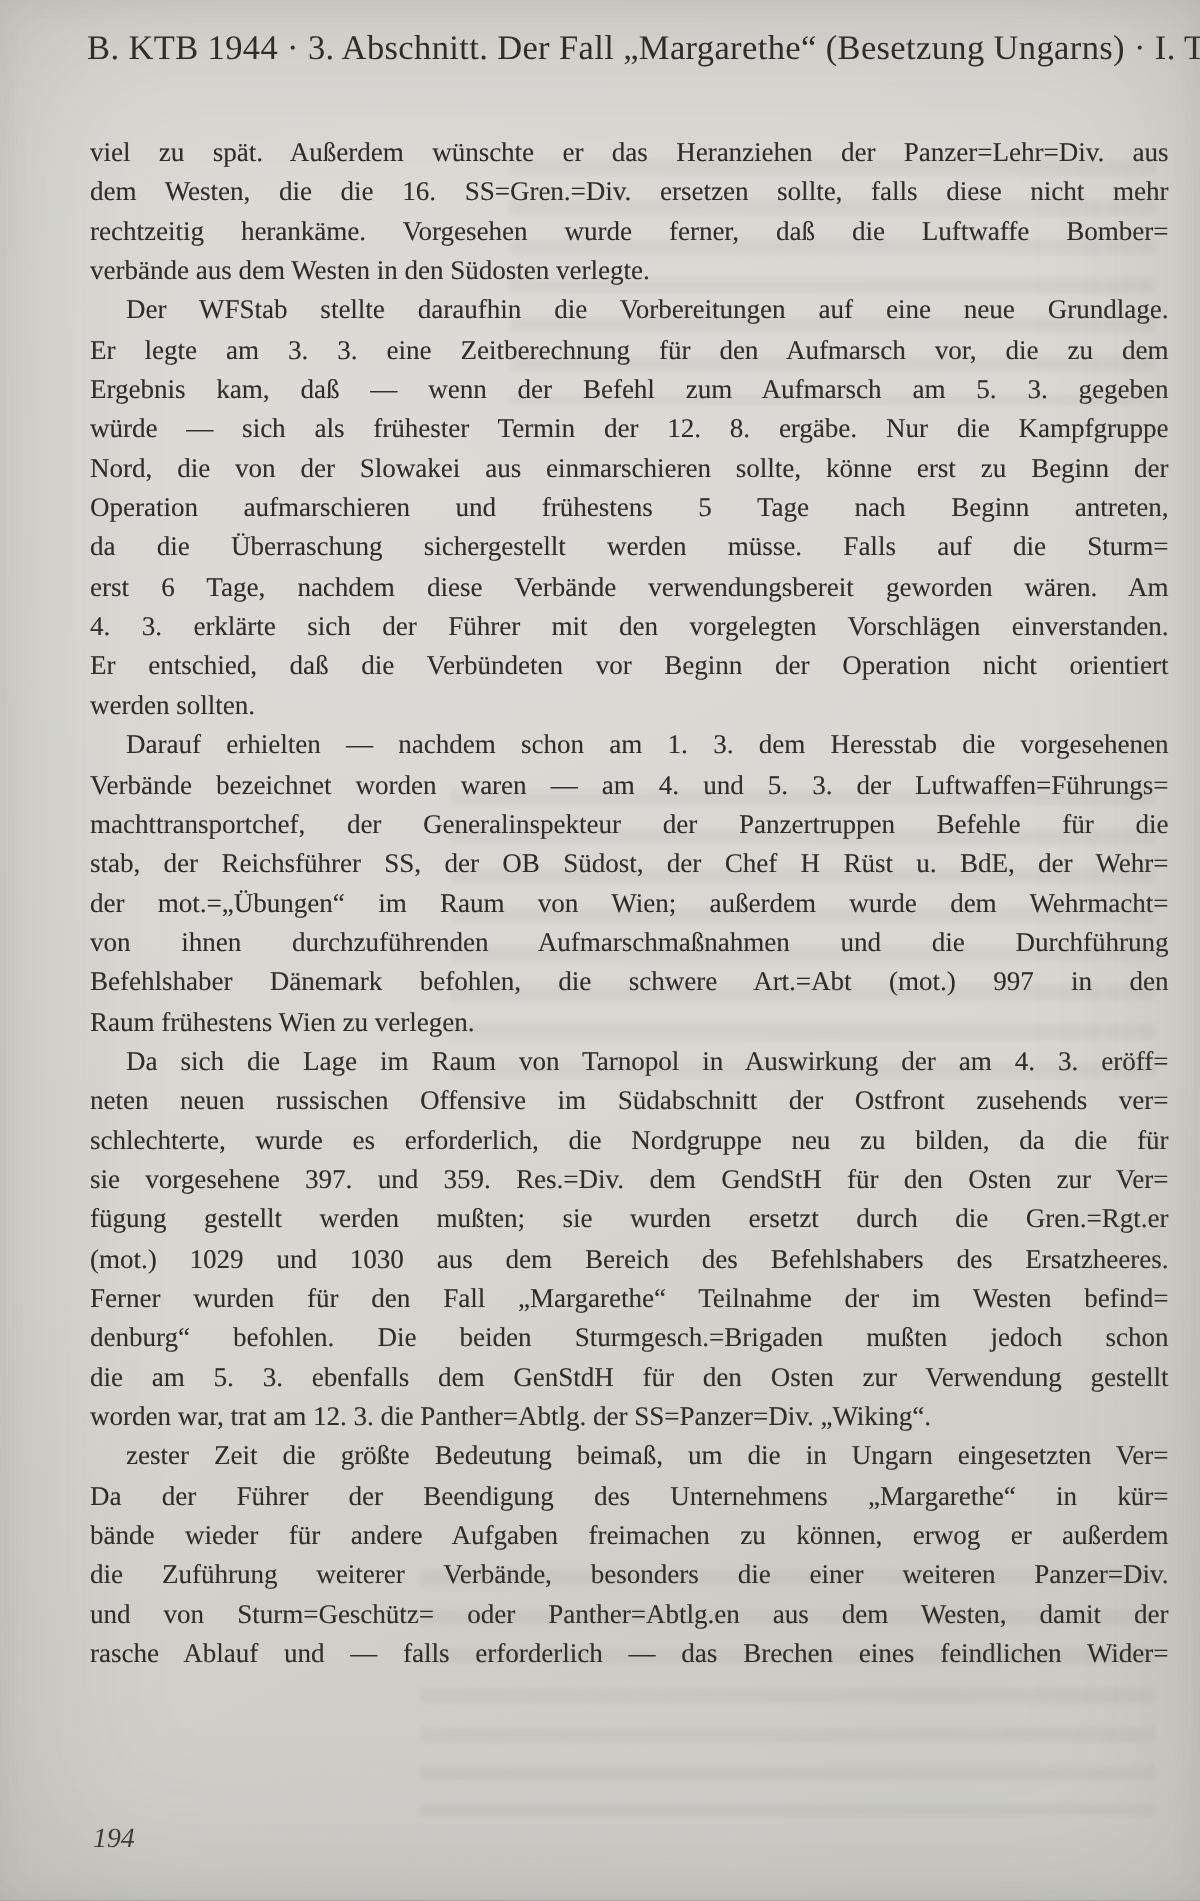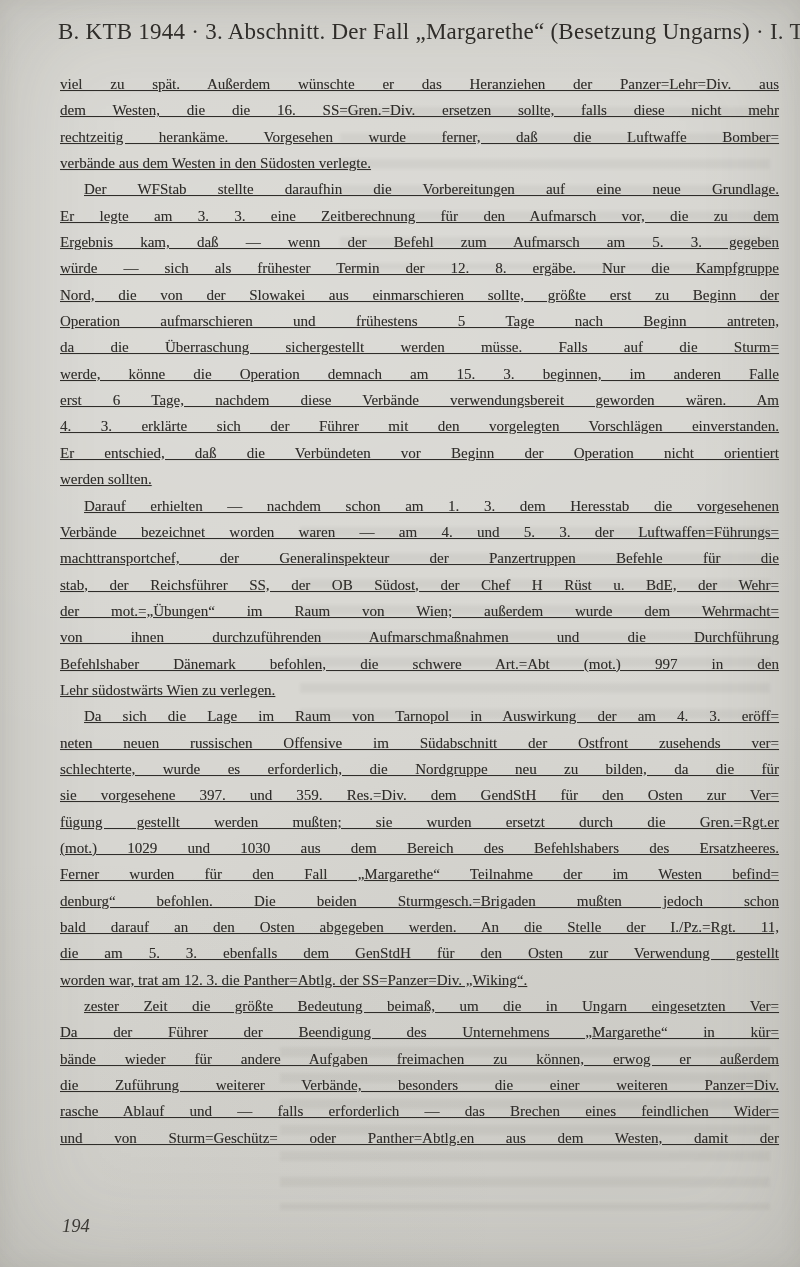--- a/index.html
+++ b/index.html
@@ -49,27 +49,26 @@
     top: 19px;
     width: 700px;
     font-size: 23px;
     letter-spacing: 0.25px;
     color: #2d2b28;
     white-space: nowrap;
   }
   .page-body {
     position: absolute;
     left: 60px;
-    top: 71px;
+    top: 88px;
     width: 719px;
-    font-size: 15px;
+    font-size: 18px;
     line-height: 26.35px;
     color: #2f2d2a;
     text-shadow: 0.2px 0.2px 0 rgba(46,44,41,0.30);
-    text-decoration: underline;
   }
   .paragraph { margin: 0; }
   .paragraph .line {
     text-align: justify;
     text-align-last: justify;
   }
   .paragraph .line.para-end {
     text-align-last: left;
   }
   .paragraph.indent .line:first-child {
@@ -99,56 +98,54 @@
         <div class="line">viel zu spät. Außerdem wünschte er das Heranziehen der Panzer=Lehr=Div. aus</div>
         <div class="line">dem Westen, die die 16. SS=Gren.=Div. ersetzen sollte, falls diese nicht mehr</div>
         <div class="line">rechtzeitig herankäme. Vorgesehen wurde ferner, daß die Luftwaffe Bomber=</div>
         <div class="line para-end">verbände aus dem Westen in den Südosten verlegte.</div>
       </div>
       <div class="paragraph indent">
         <div class="line">Der WFStab stellte daraufhin die Vorbereitungen auf eine neue Grundlage.</div>
         <div class="line">Er legte am 3. 3. eine Zeitberechnung für den Aufmarsch vor, die zu dem</div>
         <div class="line">Ergebnis kam, daß — wenn der Befehl zum Aufmarsch am 5. 3. gegeben</div>
         <div class="line">würde — sich als frühester Termin der 12. 8. ergäbe. Nur die Kampfgruppe</div>
-        <div class="line">Nord, die von der Slowakei aus einmarschieren sollte, größte erst zu Beginn der</div>
+        <div class="line">Nord, die von der Slowakei aus einmarschieren sollte, könne erst zu Beginn der</div>
         <div class="line">Operation aufmarschieren und frühestens 5 Tage nach Beginn antreten,</div>
         <div class="line">da die Überraschung sichergestellt werden müsse. Falls auf die Sturm=</div>
-        <div class="line">werde, könne die Operation demnach am 15. 3. beginnen, im anderen Falle</div>
         <div class="line">erst 6 Tage, nachdem diese Verbände verwendungsbereit geworden wären. Am</div>
         <div class="line">4. 3. erklärte sich der Führer mit den vorgelegten Vorschlägen einverstanden.</div>
         <div class="line">Er entschied, daß die Verbündeten vor Beginn der Operation nicht orientiert</div>
         <div class="line para-end">werden sollten.</div>
       </div>
       <div class="paragraph indent">
         <div class="line">Darauf erhielten — nachdem schon am 1. 3. dem Heresstab die vorgesehenen</div>
         <div class="line">Verbände bezeichnet worden waren — am 4. und 5. 3. der Luftwaffen=Führungs=</div>
         <div class="line">machttransportchef, der Generalinspekteur der Panzertruppen Befehle für die</div>
         <div class="line">stab, der Reichsführer SS, der OB Südost, der Chef H Rüst u. BdE, der Wehr=</div>
         <div class="line">der mot.=„Übungen“ im Raum von Wien; außerdem wurde dem Wehrmacht=</div>
         <div class="line">von ihnen durchzuführenden Aufmarschmaßnahmen und die Durchführung</div>
         <div class="line">Befehlshaber Dänemark befohlen, die schwere Art.=Abt (mot.) 997 in den</div>
-        <div class="line para-end">Lehr südostwärts Wien zu verlegen.</div>
+        <div class="line para-end">Raum frühestens Wien zu verlegen.</div>
       </div>
       <div class="paragraph indent">
         <div class="line">Da sich die Lage im Raum von Tarnopol in Auswirkung der am 4. 3. eröff=</div>
         <div class="line">neten neuen russischen Offensive im Südabschnitt der Ostfront zusehends ver=</div>
         <div class="line">schlechterte, wurde es erforderlich, die Nordgruppe neu zu bilden, da die für</div>
         <div class="line">sie vorgesehene 397. und 359. Res.=Div. dem GendStH für den Osten zur Ver=</div>
         <div class="line">fügung gestellt werden mußten; sie wurden ersetzt durch die Gren.=Rgt.er</div>
         <div class="line">(mot.) 1029 und 1030 aus dem Bereich des Befehlshabers des Ersatzheeres.</div>
         <div class="line">Ferner wurden für den Fall „Margarethe“ Teilnahme der im Westen befind=</div>
         <div class="line">denburg“ befohlen. Die beiden Sturmgesch.=Brigaden mußten jedoch schon</div>
-        <div class="line">bald darauf an den Osten abgegeben werden. An die Stelle der I./Pz.=Rgt. 11,</div>
         <div class="line">die am 5. 3. ebenfalls dem GenStdH für den Osten zur Verwendung gestellt</div>
         <div class="line para-end">worden war, trat am 12. 3. die Panther=Abtlg. der SS=Panzer=Div. „Wiking“.</div>
       </div>
       <div class="paragraph indent">
         <div class="line">zester Zeit die größte Bedeutung beimaß, um die in Ungarn eingesetzten Ver=</div>
         <div class="line">Da der Führer der Beendigung des Unternehmens „Margarethe“ in kür=</div>
         <div class="line">bände wieder für andere Aufgaben freimachen zu können, erwog er außerdem</div>
         <div class="line">die Zuführung weiterer Verbände, besonders die einer weiteren Panzer=Div.</div>
+        <div class="line">und von Sturm=Geschütz= oder Panther=Abtlg.en aus dem Westen, damit der</div>
         <div class="line">rasche Ablauf und — falls erforderlich — das Brechen eines feindlichen Wider=</div>
-        <div class="line">und von Sturm=Geschütz= oder Panther=Abtlg.en aus dem Westen, damit der</div>
       </div>
     </div>
 
   <div class="page-number">194</div>
 </div>
 
 </body></html>

